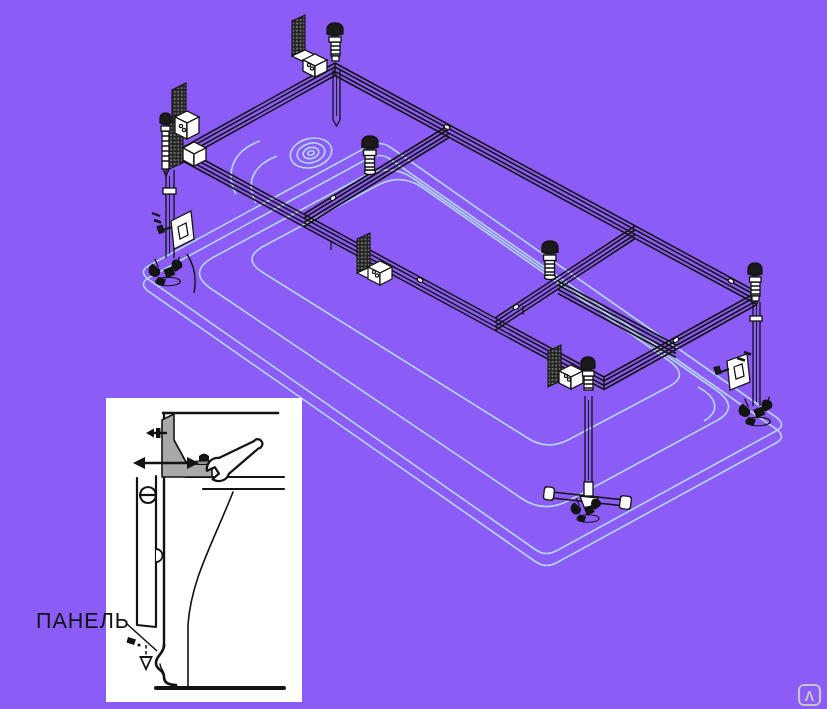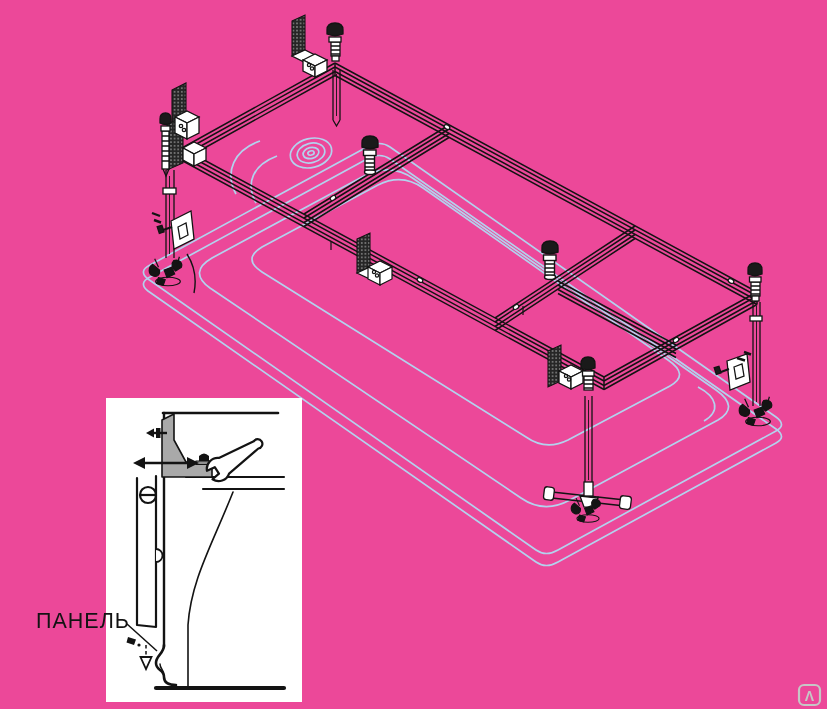--- a/index.html
+++ b/index.html
@@ -1,16 +1,16 @@
 <!DOCTYPE html>
 <html><head>
 <meta charset="utf-8">
 <style>
   html,body{margin:0;padding:0;background:#ffffff;}
-  .page{position:relative;width:827px;height:709px;background:#ec4899;overflow:hidden;
+  .page{position:relative;width:827px;height:709px;background:#8b5cf6;overflow:hidden;
         font-family:"Liberation Sans", sans-serif;}
   svg{display:block;}
   .panel-label-text{font-family:"Liberation Sans", sans-serif;font-size:21.5px;
         letter-spacing:1px;fill:#131313;}
   .watermark-text{font-family:"Liberation Sans", sans-serif;font-size:14px;
         font-weight:bold;fill:#c6c6c6;}
 </style>
 </head>
 <body>
 

